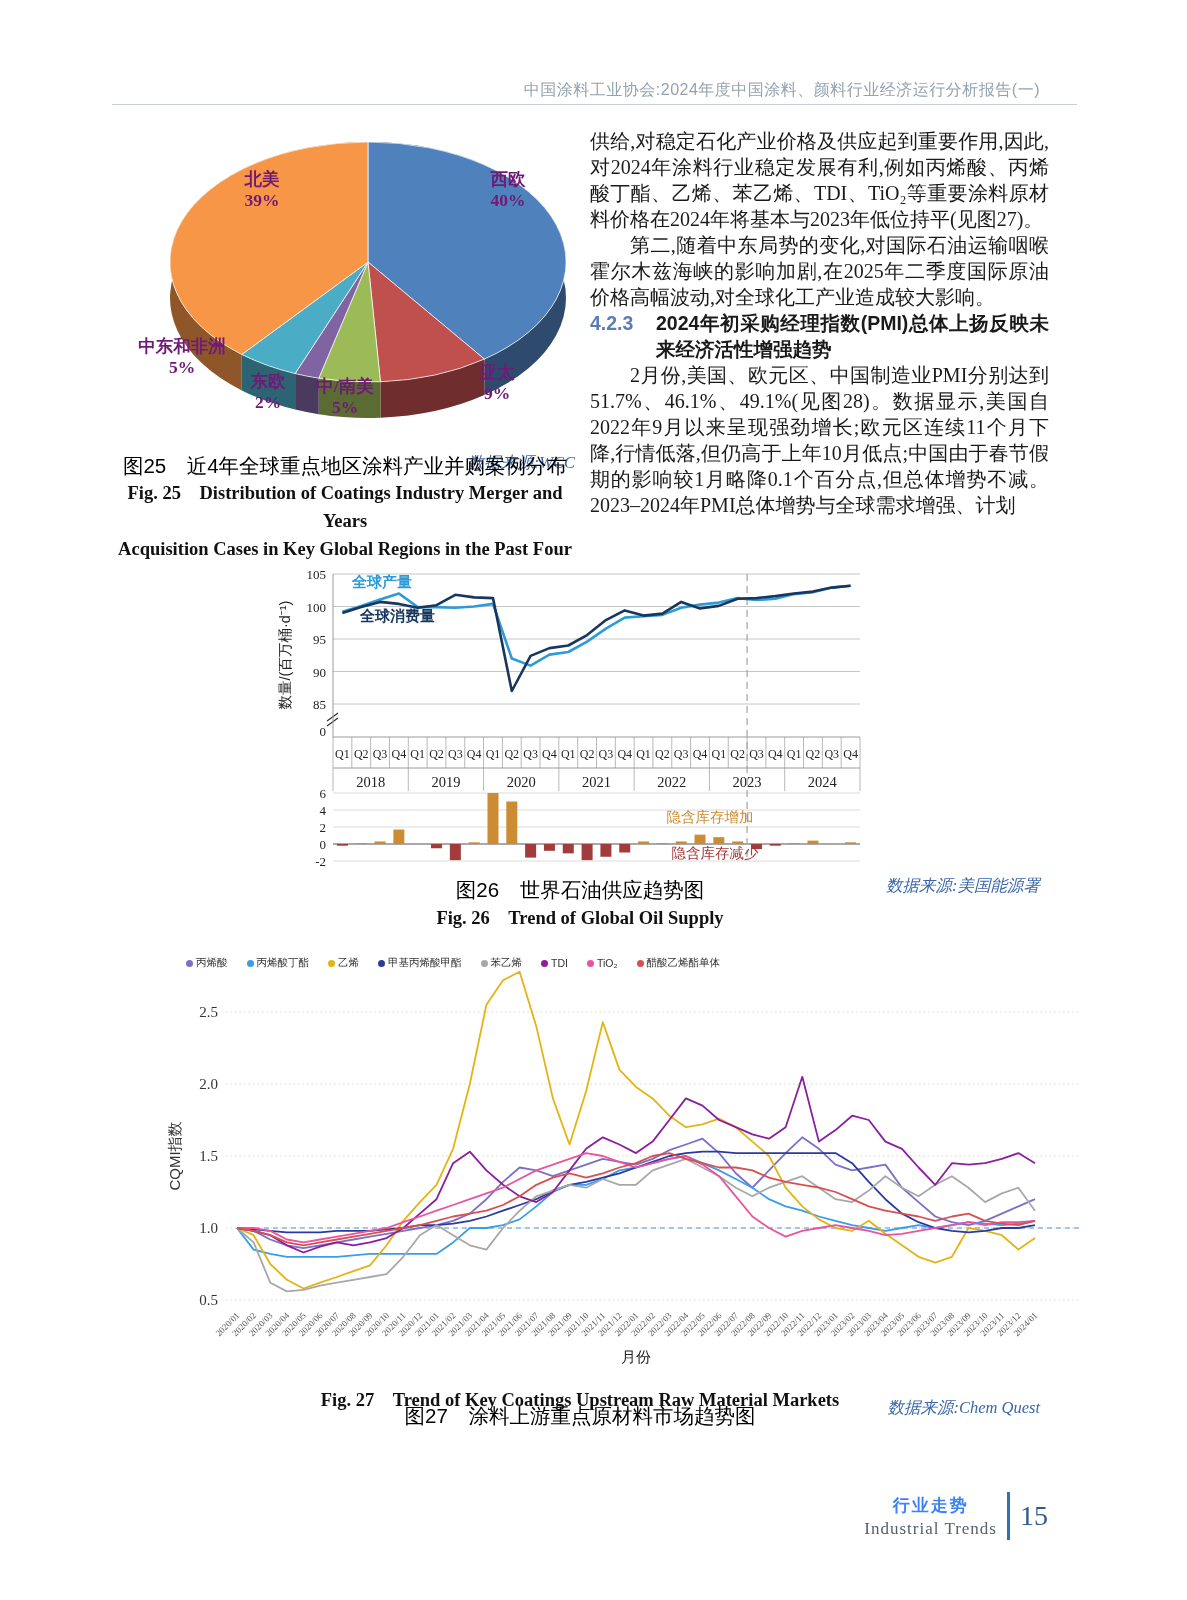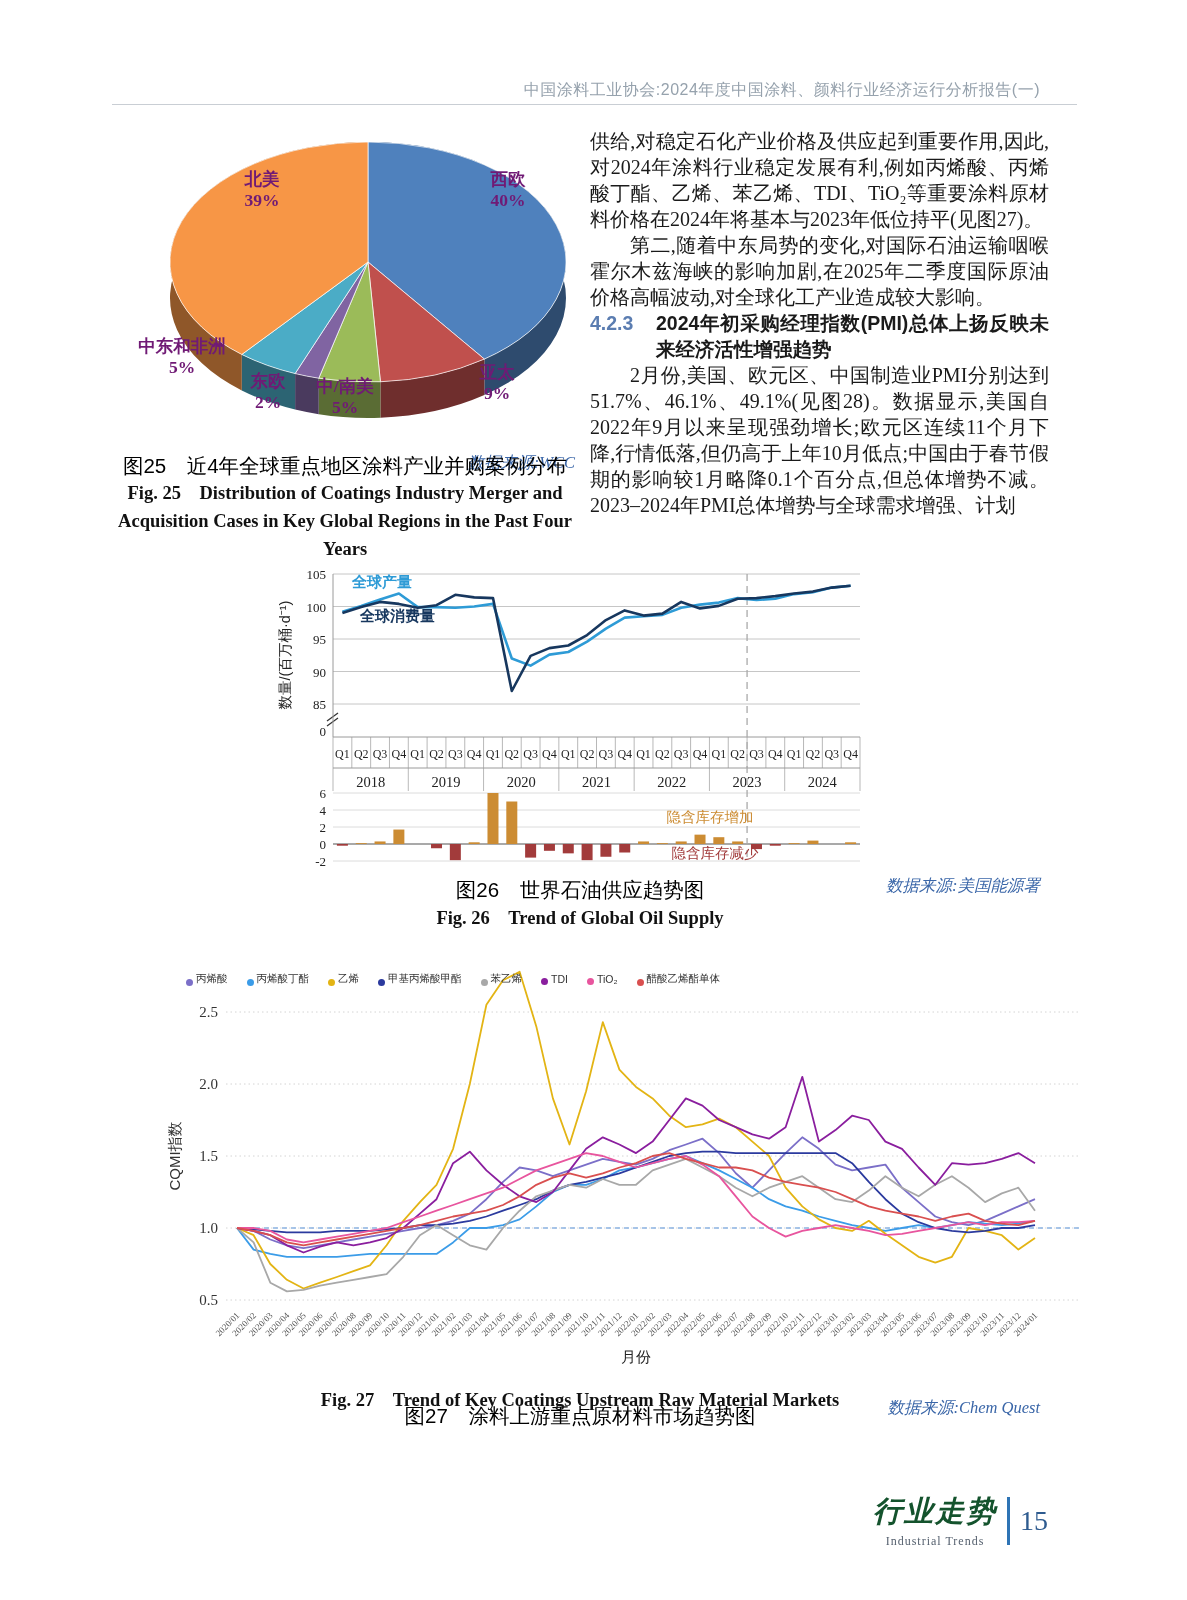--- a/index.html
+++ b/index.html
@@ -25,38 +25,38 @@
   
   .src{position:absolute;font-style:italic;font-size:16.5px;color:#3a66a8;margin-top:27px;}
   .cap-zh{position:absolute;font-family:"Liberation Sans","DejaVu Sans",sans-serif;font-weight:normal;
           font-size:20.5px;color:#000;text-align:center;}
   .cap-en{position:absolute;font-weight:bold;font-size:18.5px;color:#111;text-align:center;line-height:28px;}
   
   .oil-box{position:absolute;left:270px;top:560px;width:600px;height:310px;}
   .cqmi-box{position:absolute;left:150px;top:950px;width:940px;height:430px;}
   .cqmi-legend{position:absolute;left:186px;top:956px;display:flex;align-items:center;gap:19px;
                font-family:"Liberation Sans","DejaVu Sans",sans-serif;font-size:10.5px;color:#333;}
-  .lg-item{display:flex;align-items:flex-end;gap:3px;white-space:nowrap;margin-top:16px;}
+  .lg-item{display:flex;align-items:center;gap:3px;white-space:nowrap;}
   .lg-dot{width:7px;height:7px;border-radius:50%;display:inline-block;}
   
   .tick{font:13px "Liberation Serif",serif;fill:#222;}
   .qlab{font:12px "Liberation Serif",serif;fill:#222;}
   .ylab{font:14.5px "Liberation Serif",serif;fill:#222;}
   .axtitle{font:14.5px "Liberation Sans",sans-serif;fill:#222;}
   .slab{font:15px "Liberation Sans",sans-serif;font-weight:bold;}
   .blab{font:14.5px "Liberation Sans",sans-serif;}
   .cq-tick{font:15px "Liberation Serif",serif;fill:#333;}
   .cq-xlab{font:9px "Liberation Serif",serif;fill:#555;}
   .cq-axtitle{font:15px "Liberation Sans",sans-serif;fill:#333;}
   .cq-xtitle{font:15px "Liberation Serif",serif;fill:#222;}
   
   .footer{position:absolute;top:1492px;right:139px;display:flex;align-items:center;gap:10px;}
-  .f-zh{font-family:"Liberation Serif","DejaVu Serif",serif;font-weight:bold;font-size:29px;color:#14532d;
-        letter-spacing:2px;text-align:center;font-style:italic;}
-  .f-en{font-size:12px;color:#55606e;letter-spacing:1px;text-align:center;margin-top:2px;}
+  .f-zh{font-family:"Liberation Serif","DejaVu Serif",serif;font-weight:bold;font-size:17px;color:#3b82f6;
+        letter-spacing:2px;text-align:center;}
+  .f-en{font-size:17px;color:#55606e;letter-spacing:1px;text-align:center;margin-top:2px;}
   .f-bar{width:3px;height:48px;background:#2e74b5;}
   .f-num{font-size:28px;color:#2e5b8f;}
 </style>
 </head>
 <body>
 
 <div class="page">
 
   <div class="hdr">中国涂料工业协会:2024年度中国涂料、颜料行业经济运行分析报告(一)</div>
   <div class="hdr-rule"></div>
@@ -100,22 +100,22 @@
         <div class="pie-label" style="left: 147px; top: 62px;">
           <div>北美</div>
           <div>39%</div>
         </div>
       </div>
   </div>
   <div class="src" style="top:425px;left:115px;width:460px;text-align:right;">数据来源:WCC</div>
   <div class="cap-zh" style="top:452px;left:95px;width:500px;">图25　近4年全球重点地区涂料产业并购案例分布</div>
   <div class="cap-en" style="top:479px;left:95px;width:500px;">
     <div>Fig. 25　Distribution of Coatings Industry Merger and</div>
+    <div>Years</div>
     <div>Acquisition Cases in Key Global Regions in the Past Four</div>
-    <div>Years</div>
   </div>
 
   <div class="col-r">
     <p>供给,对稳定石化产业价格及供应起到重要作用,因此,对2024年涂料行业稳定发展有利,例如丙烯酸、丙烯酸丁酯、乙烯、苯乙烯、TDI、TiO₂等重要涂料原材料价格在2024年将基本与2023年低位持平(见图27)。</p>
     <p class="indent">第二,随着中东局势的变化,对国际石油运输咽喉霍尔木兹海峡的影响加剧,在2025年二季度国际原油价格高幅波动,对全球化工产业造成较大影响。</p>
     <div class="sec-head">
       <span class="sec-num">4.2.3</span>
       <span>2024年初采购经理指数(PMI)总体上扬反映未来经济活性增强趋势</span>
     </div>
     <p class="indent">2月份,美国、欧元区、中国制造业PMI分别达到51.7%、46.1%、49.1%(见图28)。数据显示,美国自2022年9月以来呈现强劲增长;欧元区连续11个月下降,行情低落,但仍高于上年10月低点;中国由于春节假期的影响较1月略降0.1个百分点,但总体增势不减。2023–2024年PMI总体增势与全球需求增强、计划</p>

